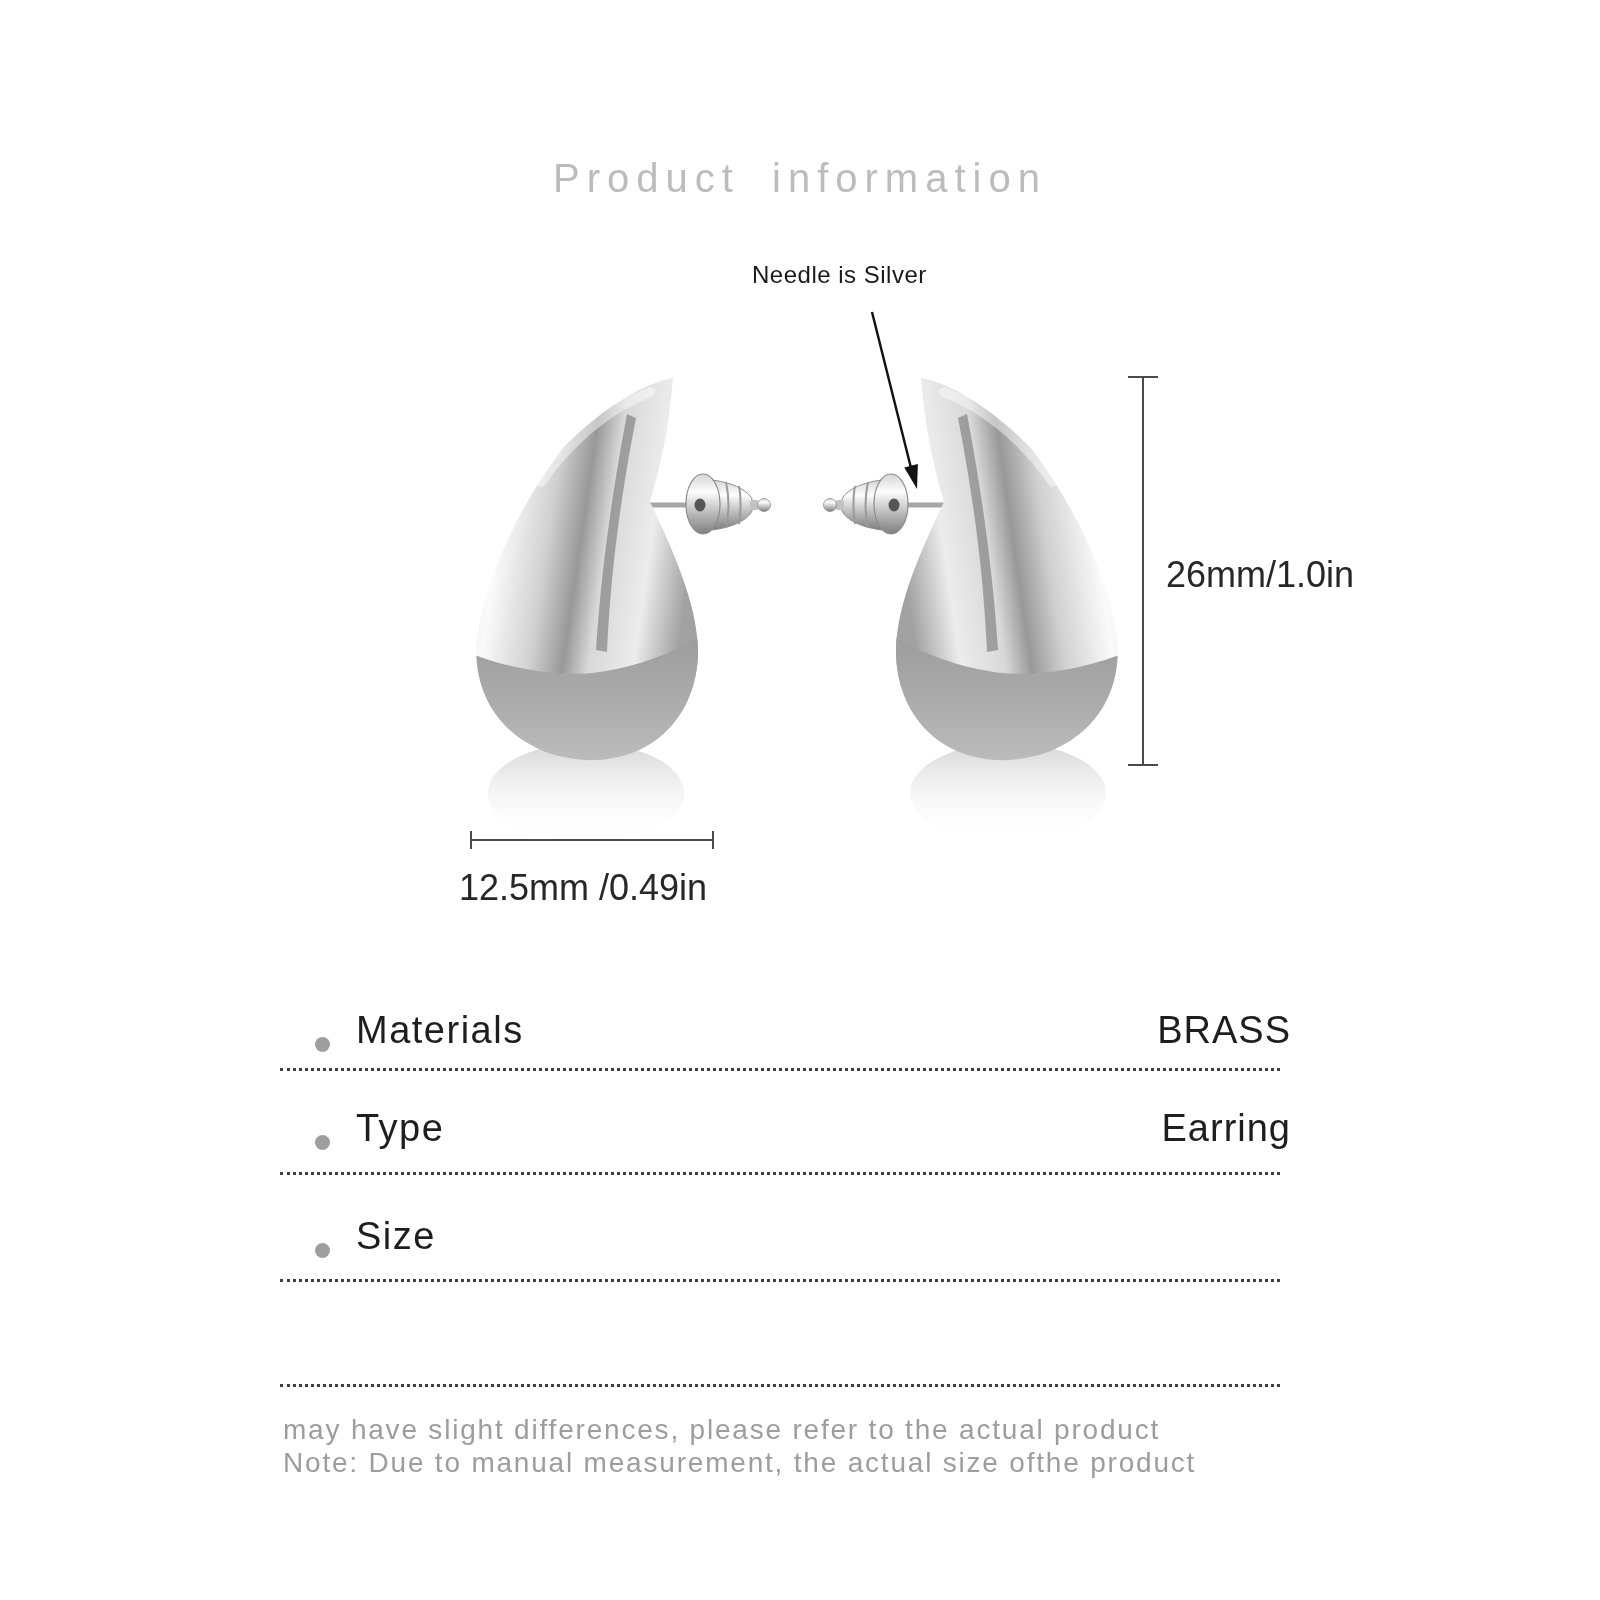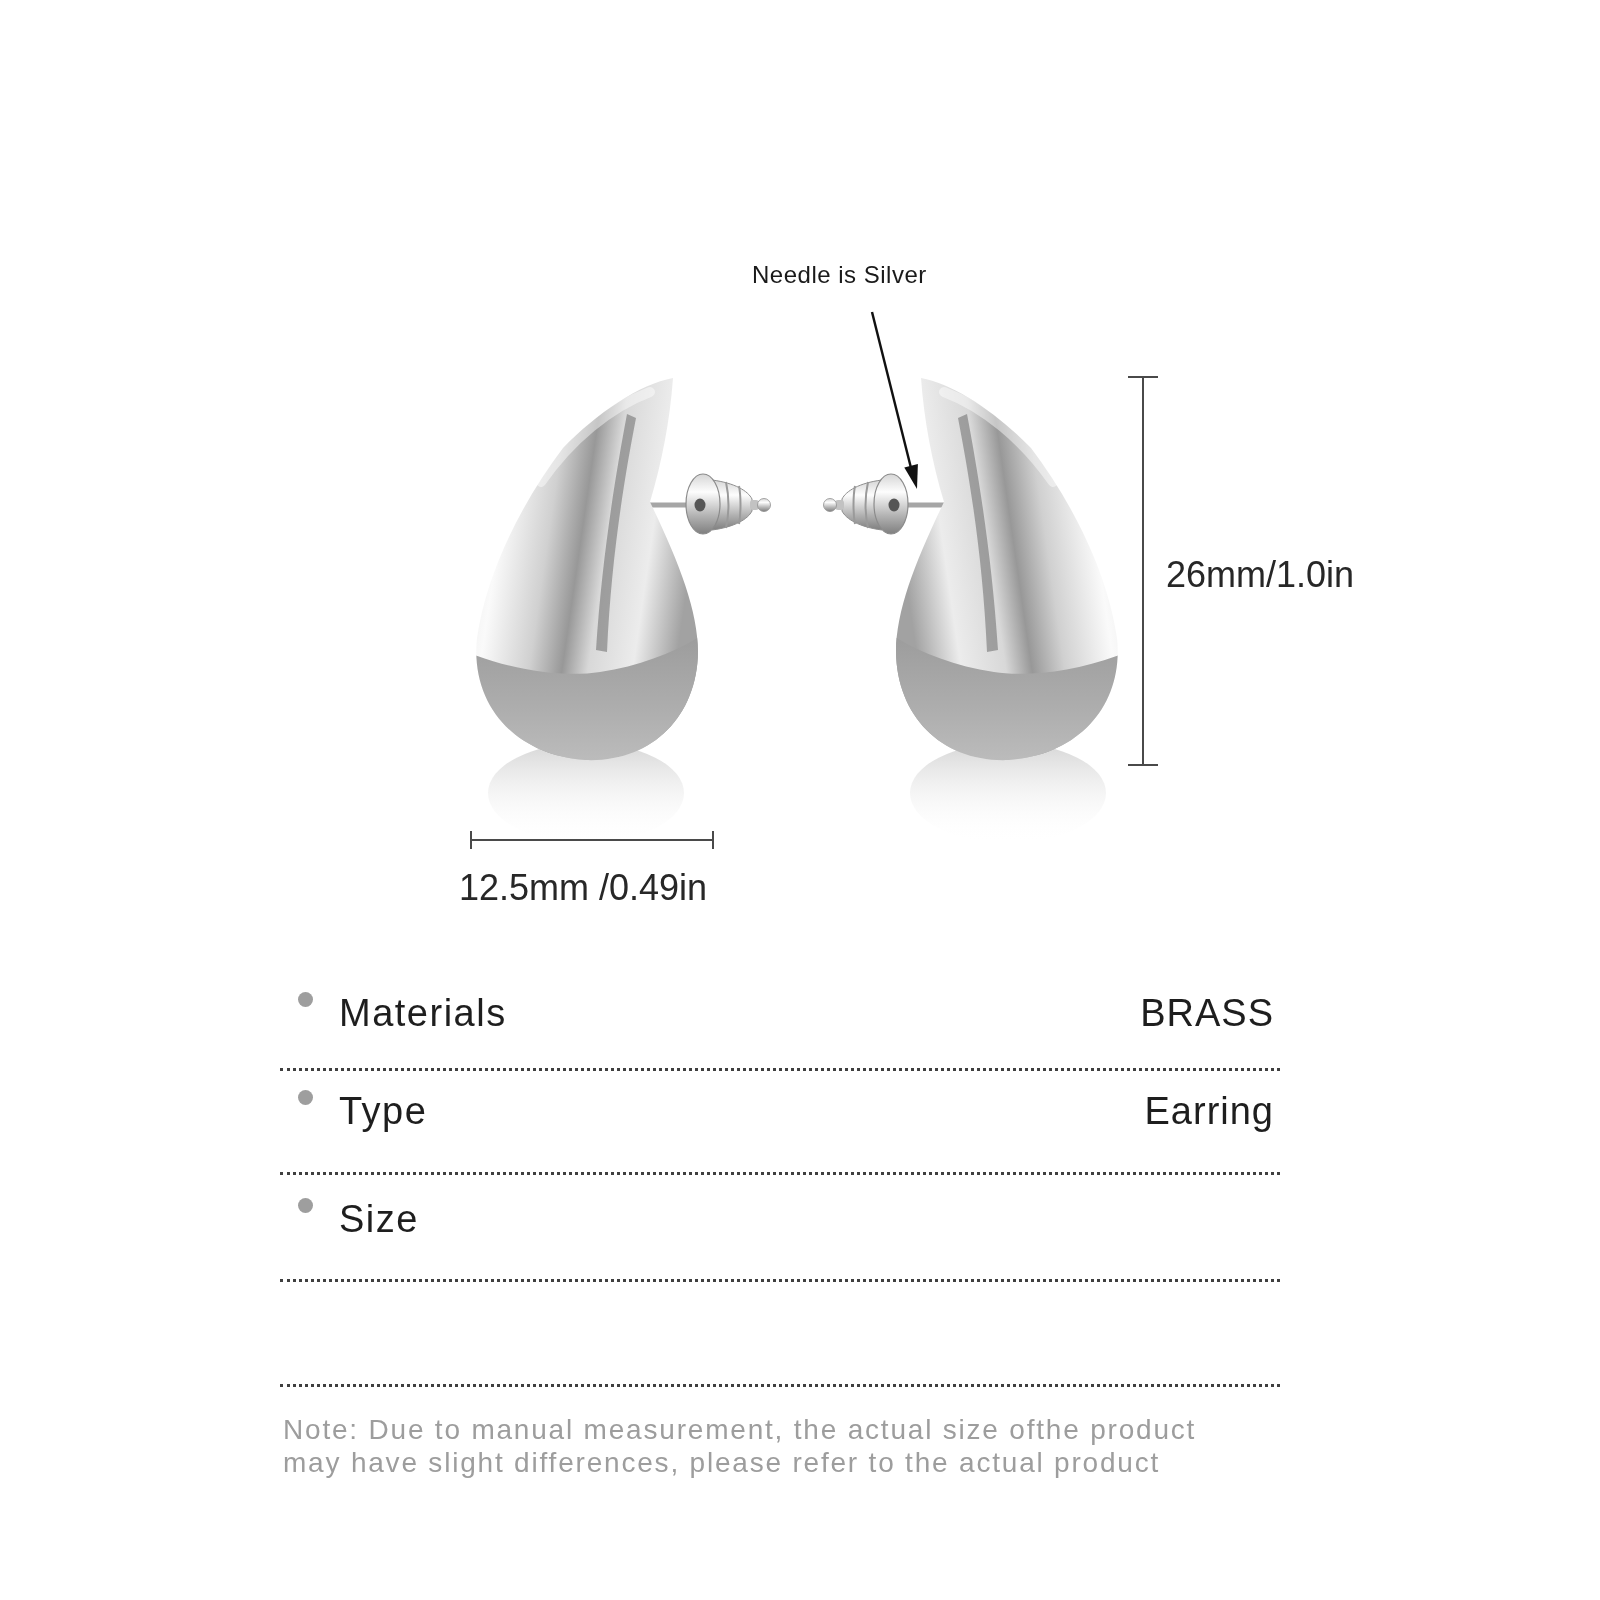--- a/index.html
+++ b/index.html
@@ -15,21 +15,21 @@
   }
   .needle-label{
     left:752px;top:263px;font-size:24px;line-height:1;color:#1a1a1a;letter-spacing:0.5px;
   }
   .dim-label{color:#272727;font-size:36px;line-height:1;}
   .dim-height{left:1166px;top:557px;}
   .dim-width{left:433px;top:870px;width:300px;text-align:center;}
   .artwork{left:0;top:0;}
   
   .spec-row{
-    left:280px;width:1000px;height:60px;display:flex;align-items:flex-start;
+    left:297px;width:1000px;height:60px;display:flex;align-items:flex-end;
     color:#1e1e1e;font-size:38px;letter-spacing:1.5px;
   }
   .spec-row .bullet{
     width:15px;height:15px;border-radius:50%;background:#9e9e9e;
     margin-left:18px;margin-right:26px;flex:0 0 auto;
   }
   .spec-row .label{flex:1 1 auto;text-align:left;}
   .spec-row .value{flex:0 0 auto;text-align:right;padding-right:6px;letter-spacing:1px;}
   .row-1{top:992px;} .row-2{top:1090px;} .row-3{top:1198px;} .row-4{top:1302px;}
   .sep{
@@ -117,20 +117,21 @@
       <line x1="1128" y1="765" x2="1158" y2="765"></line>
     </g>
 
     <g stroke="#4a4a4a" stroke-width="2">
       <line x1="471" y1="840" x2="713" y2="840"></line>
       <line x1="471" y1="831" x2="471" y2="849"></line>
       <line x1="713" y1="831" x2="713" y2="849"></line>
     </g>
   </svg>
 
+  <div class="abs page-title">Product information</div>
 
   <div class="abs needle-label">Needle is Silver</div>
 
   <div class="abs dim-label dim-height">26mm/1.0in</div>
   <div class="abs dim-label dim-width">12.5mm /0.49in</div>
 
   <div class="abs spec-row row-1">
     <span class="bullet"></span>
     <span class="label">Materials</span>
     <span class="value">BRASS</span>
@@ -146,17 +147,17 @@
 
   <div class="abs spec-row row-3">
     <span class="bullet"></span>
     <span class="label">Size</span>
   </div>
   <div class="abs sep sep-3"></div>
 
   <div class="abs sep sep-4"></div>
 
   <div class="abs note">
+    <div>may have slight differences, please refer to the actual product</div>
     <div>Note: Due to manual measurement, the actual size ofthe product</div>
-    <div>may have slight differences, please refer to the actual product</div>
   </div>
 
 </div>
 
 </body></html>

